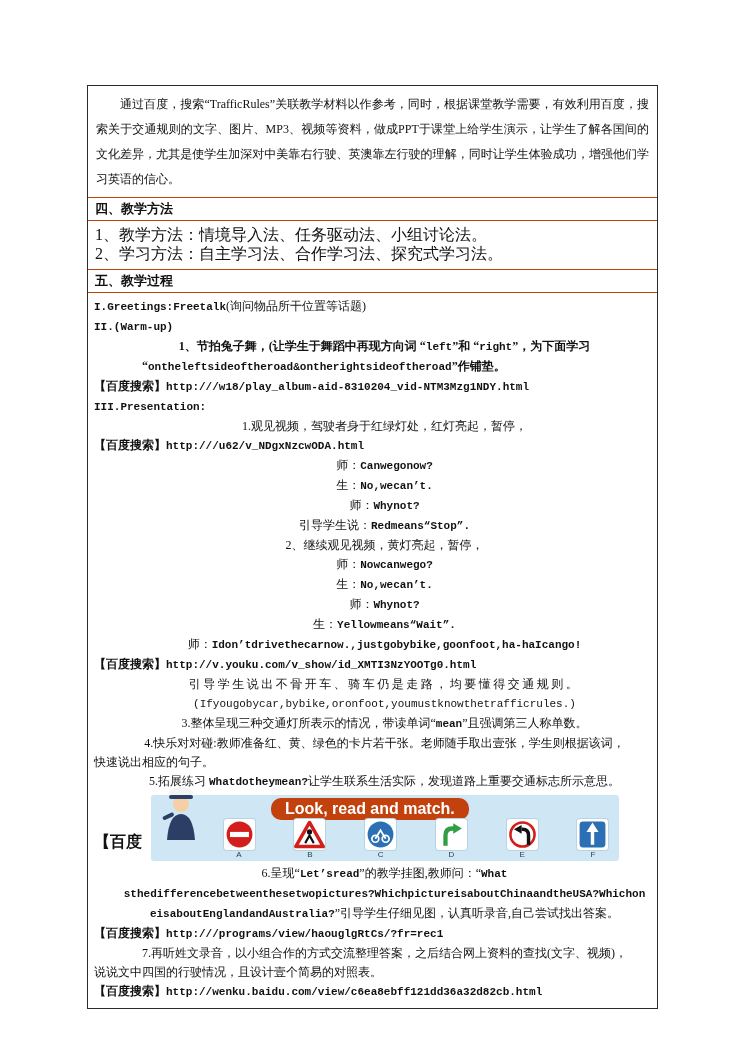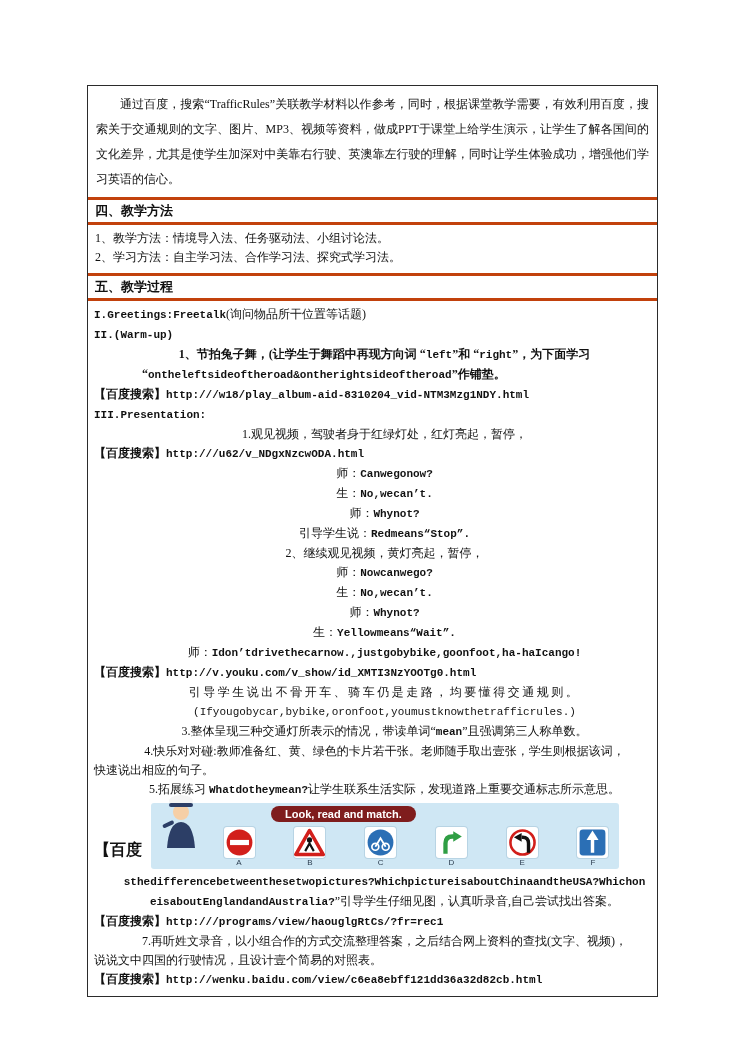--- a/index.html
+++ b/index.html
@@ -1,51 +1,51 @@
 <!DOCTYPE html>
 <html><head>
 <meta charset="utf-8">
 <style>
   * { margin:0; padding:0; box-sizing:border-box; }
   html,body { width:744px; height:1052px; background:#ffffff; }
   body { font-family:"Liberation Serif", serif; color:#111; position:relative; }
 
   .doc { position:absolute; left:87px; top:85px; width:571px; border:1px solid #2b2b2b; background:#fff; }
-  .row { border-top:3px solid #c2410c; padding:2px 6px; }
+  .row { border-top:1px solid #c2410c; padding:2px 6px; }
   .row:first-child { border-top:none; }
 
   .intro { padding:6px 8px 5px; }
   .intro p { font-size:12px; line-height:25px; text-align:justify; text-indent:2em; }
 
   .sec-h { font-weight:bold; font-size:13px; line-height:18px; padding:2px 7px; }
 
   .pl { font-size:12px; line-height:19px; min-height:19px; }
   .i1 { padding-left:24px;text-align:center; }
   .i2 { padding-left:48px; }
   .b  { font-weight:bold; }
   .sp { letter-spacing:2.5px; }
   span.en  { font-family:"Liberation Mono", monospace; font-weight:bold; font-size:11px; }
   span.en2 { font-family:"Liberation Mono", monospace; font-size:11px; }
   span.bl  { font-weight:bold; }
 
   .fig-row { display:flex; align-items:flex-end; margin:3px 0; }
   .fig-left { width:57px; padding-bottom:8px; font-size:16px; font-weight:bold; }
   .traffic-fig { position:relative; width:468px; height:66px; background:#cfe7f4; border-radius:3px; }
   .police { position:absolute; left:8px; top:-11px; }
-  .banner { position:absolute; left:120px; top:3px; background:#7f1d1d; color:#fff;
-            font-family:"Liberation Sans", sans-serif; font-weight:bold; font-size:11px;
+  .banner { position:absolute; left:120px; top:3px; background:#c2410c; color:#fff;
+            font-family:"Liberation Sans", sans-serif; font-weight:bold; font-size:16px;
             padding:2px 14px; border-radius:10px; white-space:nowrap; }
   .signs { position:absolute; left:66px; right:4px; bottom:1px; display:flex; justify-content:space-between; }
   .sign-col { display:flex; flex-direction:column; align-items:center; width:44px; }
   .sign-col svg.plate { width:31px; height:31px; background:#fff; border-radius:3px; box-shadow:0 0 0 1px #b8d4e4; }
   .letter { font-size:8px; line-height:10px; color:#2c3e50; font-family:"Liberation Sans", sans-serif; }
 
   .proc-body { padding:4px 6px 6px; }
   .methods { padding:4px 7px 6px; }
-  .methods .pl { font-size:12px;font-family:Liberation Serif, serif; }
+  .methods .pl { font-size:16px;font-family:Liberation Serif, serif; }
 </style>
 </head>
 <body>
 
 <div class="doc">
 
   <div class="row intro">
     <p>通过百度，搜索“TrafficRules”关联教学材料以作参考，同时，根据课堂教学需要，有效利用百度，搜索关于交通规则的文字、图片、MP3、视频等资料，做成PPT于课堂上给学生演示，让学生了解各国间的文化差异，尤其是使学生加深对中美靠右行驶、英澳靠左行驶的理解，同时让学生体验成功，增强他们学习英语的信心。</p>
   </div>
 
@@ -149,20 +149,21 @@
               <line x1="18" y1="30" x2="18" y2="13" stroke="#fff" stroke-width="4"></line>
               <polygon points="18,4 11,15 25,15" fill="#fff"></polygon>
             </svg>
             <span class="letter">F</span>
           </div>
         </div>
       </div>
     </div>
 
     <div>
+        <div class="pl i1"><span>6.呈现“</span><span class="en">Let’sread</span><span>”的教学挂图,教师问：“</span><span class="en">What</span></div>
         <div class="pl i1"><span class="en">sthedifferencebetweenthesetwopictures?WhichpictureisaboutChinaandtheUSA?Whichon</span></div>
         <div class="pl i1"><span class="en">eisaboutEnglandandAustralia?</span><span>”引导学生仔细见图，认真听录音,自己尝试找出答案。</span></div>
         <div class="pl "><span class="bl">【百度搜索】</span><span class="en">http:///programs/view/haouglgRtCs/?fr=rec1</span></div>
         <div class="pl i1"><span>7.再听姓文录音，以小组合作的方式交流整理答案，之后结合网上资料的查找(文字、视频)，</span></div>
         <div class="pl "><span>说说文中四国的行驶情况，且设计壹个简易的对照表。</span></div>
         <div class="pl "><span class="bl">【百度搜索】</span><span class="en">http://wenku.baidu.com/view/c6ea8ebff121dd36a32d82cb.html</span></div>
       </div>
 
   </div>
 </div>

